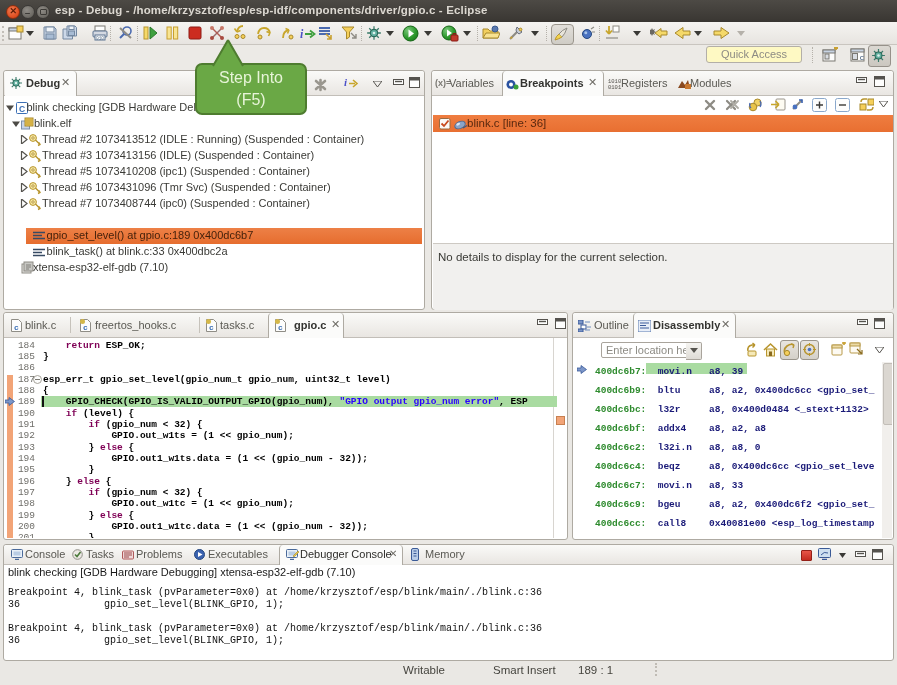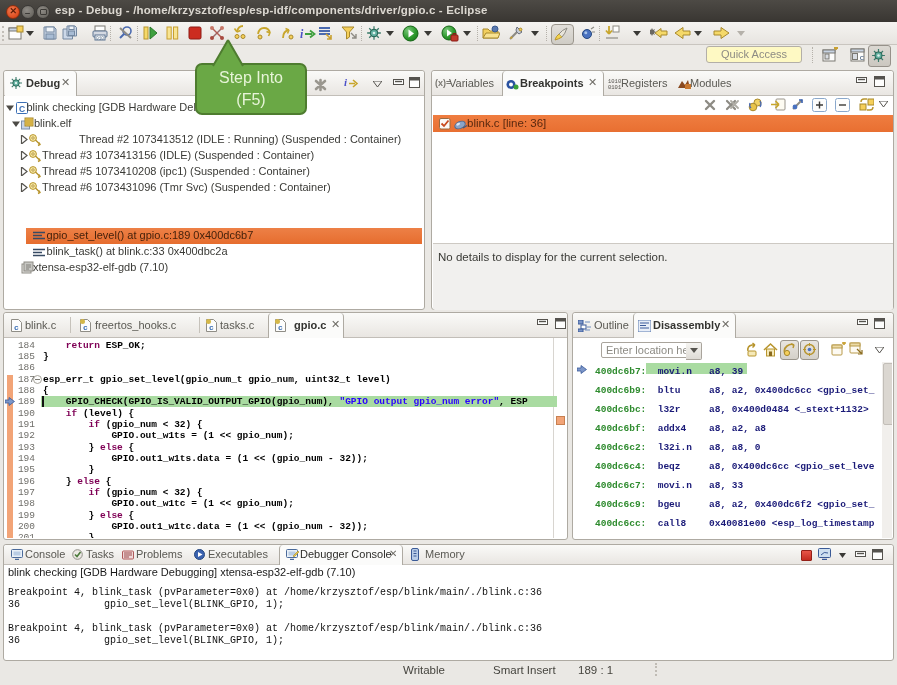--- a/index.html
+++ b/index.html
@@ -290,21 +290,21 @@
       </div>
     <div class="tree-row" style="top:35px;">
         <svg class="abs" style="left:15px;top:3px;" width="8" height="9">
           <path d="M1.5 0 L7 4.5 L1.5 9 Z" fill="none" stroke="#55534e" stroke-width="1.2"></path>
         </svg>
         <svg class="abs" style="left:23px;top:1px;" width="14" height="14">
           <circle cx="5" cy="5" r="3.4" fill="#f7e9a8" stroke="#b8952e"></circle>
           <circle cx="5" cy="5" r="1.2" fill="#fff" stroke="#b8952e"></circle>
           <path d="M7.5 7 L12 11.5 M10 12.5 L12 11.5 L11 9.5" stroke="#b8952e" stroke-width="1.4" fill="none"></path>
         </svg>
-        <span class="abs" style="left:37px;top:1px;margin-left:37px;">Thread #2 1073413512 (IDLE : Running) (Suspended : Container)</span>
+        <span class="abs" style="left:37px;top:1px;">Thread #2 1073413512 (IDLE : Running) (Suspended : Container)</span>
       </div>
     <div class="tree-row" style="top:51px;">
         <svg class="abs" style="left:15px;top:3px;" width="8" height="9">
           <path d="M1.5 0 L7 4.5 L1.5 9 Z" fill="none" stroke="#55534e" stroke-width="1.2"></path>
         </svg>
         <svg class="abs" style="left:23px;top:1px;" width="14" height="14">
           <circle cx="5" cy="5" r="3.4" fill="#f7e9a8" stroke="#b8952e"></circle>
           <circle cx="5" cy="5" r="1.2" fill="#fff" stroke="#b8952e"></circle>
           <path d="M7.5 7 L12 11.5 M10 12.5 L12 11.5 L11 9.5" stroke="#b8952e" stroke-width="1.4" fill="none"></path>
         </svg>
@@ -324,20 +324,31 @@
     <div class="tree-row" style="top:83px;">
         <svg class="abs" style="left:15px;top:3px;" width="8" height="9">
           <path d="M1.5 0 L7 4.5 L1.5 9 Z" fill="none" stroke="#55534e" stroke-width="1.2"></path>
         </svg>
         <svg class="abs" style="left:23px;top:1px;" width="14" height="14">
           <circle cx="5" cy="5" r="3.4" fill="#f7e9a8" stroke="#b8952e"></circle>
           <circle cx="5" cy="5" r="1.2" fill="#fff" stroke="#b8952e"></circle>
           <path d="M7.5 7 L12 11.5 M10 12.5 L12 11.5 L11 9.5" stroke="#b8952e" stroke-width="1.4" fill="none"></path>
         </svg>
         <span class="abs" style="left:37px;top:1px;">Thread #6 1073431096 (Tmr Svc) (Suspended : Container)</span>
+      </div>
+    <div class="tree-row" style="top:99px;">
+        <svg class="abs" style="left:15px;top:3px;" width="8" height="9">
+          <path d="M1.5 0 L7 4.5 L1.5 9 Z" fill="none" stroke="#55534e" stroke-width="1.2"></path>
+        </svg>
+        <svg class="abs" style="left:23px;top:1px;" width="14" height="14">
+          <circle cx="5" cy="5" r="3.4" fill="#f7e9a8" stroke="#b8952e"></circle>
+          <circle cx="5" cy="5" r="1.2" fill="#fff" stroke="#b8952e"></circle>
+          <path d="M7.5 7 L12 11.5 M10 12.5 L12 11.5 L11 9.5" stroke="#b8952e" stroke-width="1.4" fill="none"></path>
+        </svg>
+        <span class="abs" style="left:37px;top:1px;">Thread #7 1073408744 (ipc0) (Suspended : Container)</span>
       </div>
     <div class="tree-row" style="top:131px;background:linear-gradient(#ed8046,#e66d2e);left:21px;color:#401f0a;">
         <svg class="abs" style="left:7px;top:3px;" width="12" height="10">
           <path d="M0 1.5h12M0 4.5h9M0 7.5h12" stroke="#374a63" stroke-width="1.6"></path>
         </svg>
         <span class="abs" style="left:20.6px;top:1px;">gpio_set_level() at gpio.c:189 0x400dc6b7</span>
       </div>
     <div class="tree-row" style="top:147px;">
         <svg class="abs" style="left:28px;top:4px;" width="12" height="10">
           <path d="M0 1.5h12M0 4.5h9M0 7.5h12" stroke="#374a63" stroke-width="1.6"></path>

